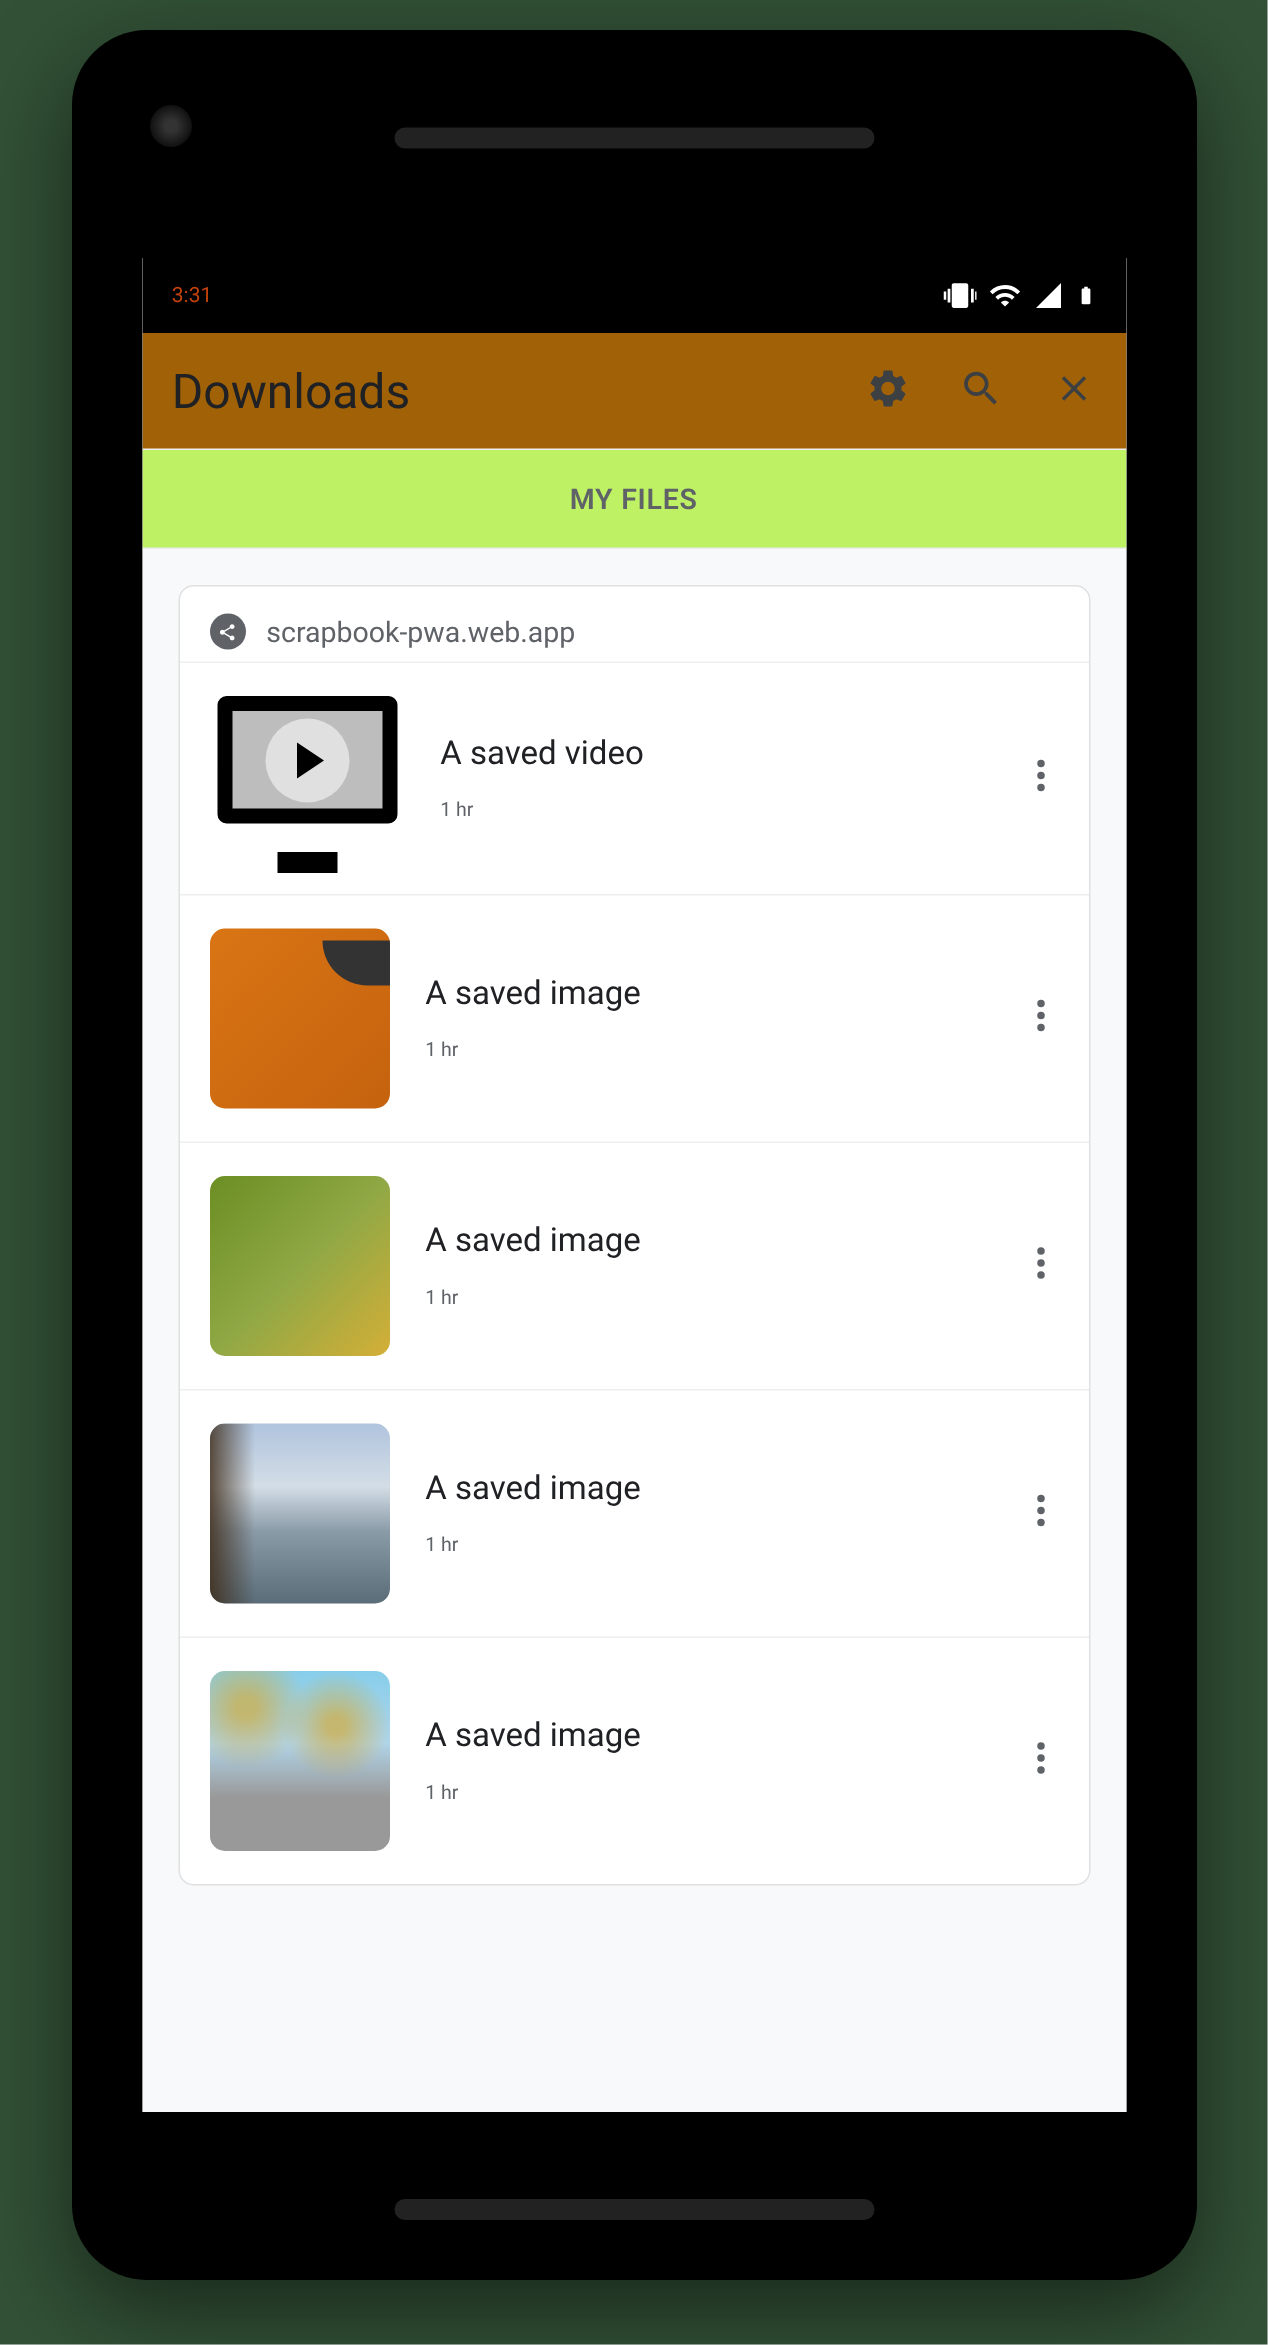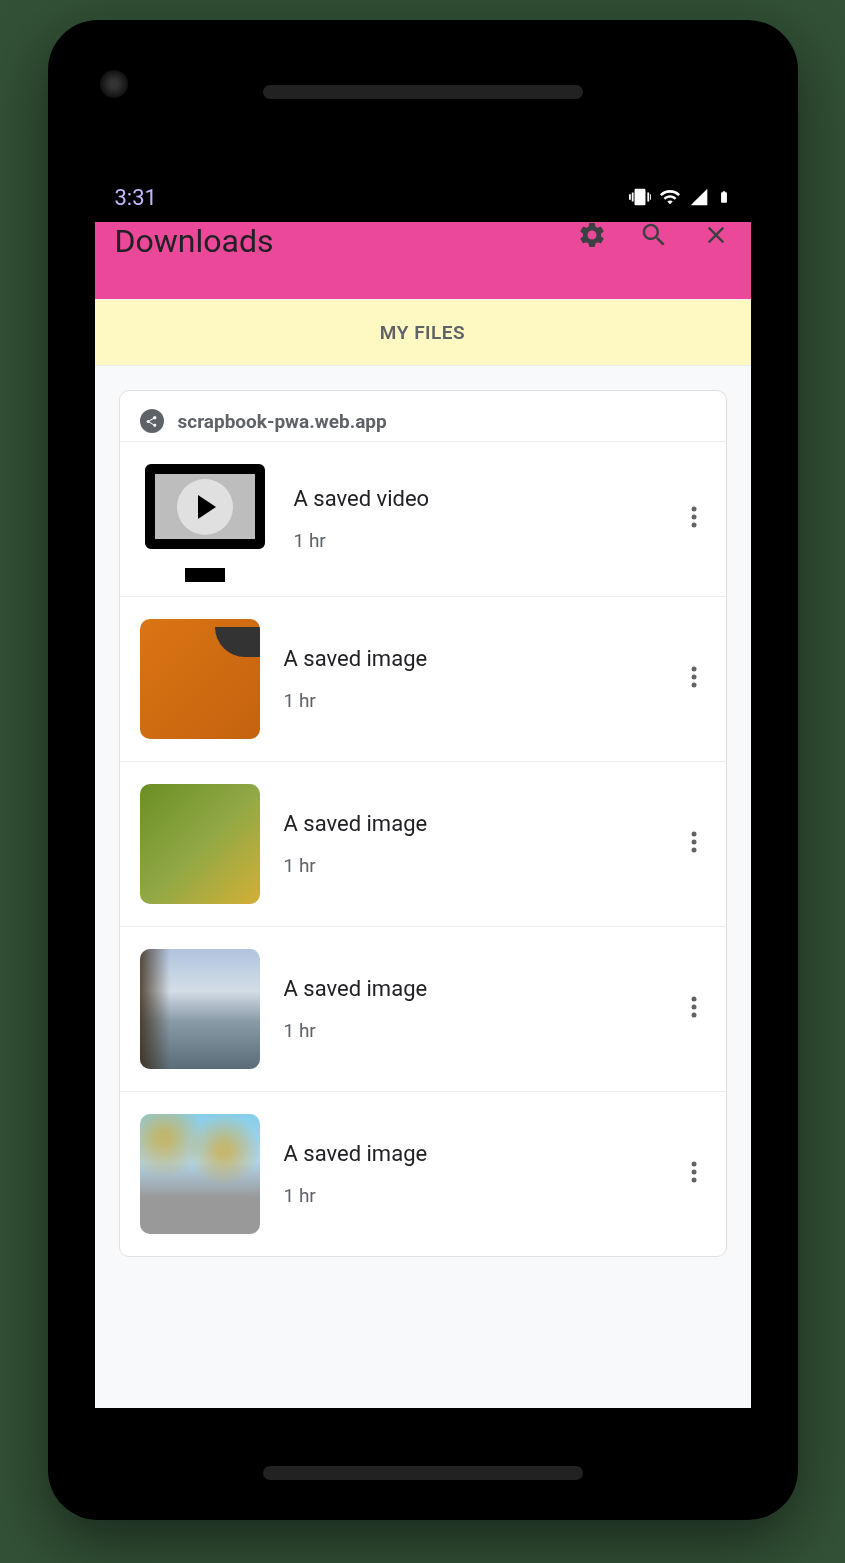--- a/index.html
+++ b/index.html
@@ -70,40 +70,40 @@
       top: 140px;
       left: 35px;
       right: 35px;
       bottom: 100px;
       background: #fff;
       overflow: hidden;
     }
     .statusbar {
       height: 50px;
       background: #000;
-      color: #c4b5fd;
+      color: #c2410c;
       display: flex;
       align-items: center;
       justify-content: space-between;
       padding: 0 20px;
-      font-size: 22px;
+      font-size: 14px;
     }
     .status-icons {
       display: flex;
       gap: 8px;
       align-items: center;
     }
     .status-icons svg { display: block; }
     .appbar {
       height: 78px;
       display: flex;
-      align-items: flex-start;
+      align-items: center;
       padding: 0 20px;
       border-bottom: 1px solid #eee;
-      background: #ec4899;
+      background: #a16207;
     }
     .appbar-title {
       font-size: 32px;
       font-weight: 400;
       color: #202124;
       flex: 1;
     }
     .appbar-actions {
       display: flex;
       gap: 32px;
@@ -115,21 +115,21 @@
       display: flex;
       align-items: center;
       justify-content: center;
       cursor: pointer;
       color: #3c4043;
     }
     .tabs {
       height: 66px;
       display: flex;
       border-bottom: 1px solid #e8eaed;
-      background: #fef9c3;
+      background: #bef264;
     }
     .tab {
       flex: 1;
       display: flex;
       align-items: center;
       justify-content: center;
       font-size: 19px;
       font-weight: 600;
       letter-spacing: 0.5px;
       color: #5f6368;
@@ -160,21 +160,20 @@
       background: #fff;
       border: 1px solid #e0e0e0;
       border-radius: 10px;
       overflow: hidden;
     }
     .card-header {
       display: flex;
       align-items: center;
       gap: 14px;
       padding: 18px 20px 8px;
-      font-weight: bold;
     }
     .share-badge {
       width: 24px;
       height: 24px;
       background: #5f6368;
       border-radius: 50%;
       display: flex;
       align-items: center;
       justify-content: center;
       color: #fff;
@@ -203,21 +202,21 @@
     .item-body {
       flex: 1;
       padding-top: 0;
     }
     .item-title {
       font-size: 22px;
       color: #202124;
       margin-bottom: 18px;
     }
     .item-meta {
-      font-size: 19px;
+      font-size: 13px;
       color: #5f6368;
     }
     .item-menu {
       width: 24px;
       height: 40px;
       display: flex;
       align-items: center;
       justify-content: center;
       cursor: pointer;
       color: #5f6368;

